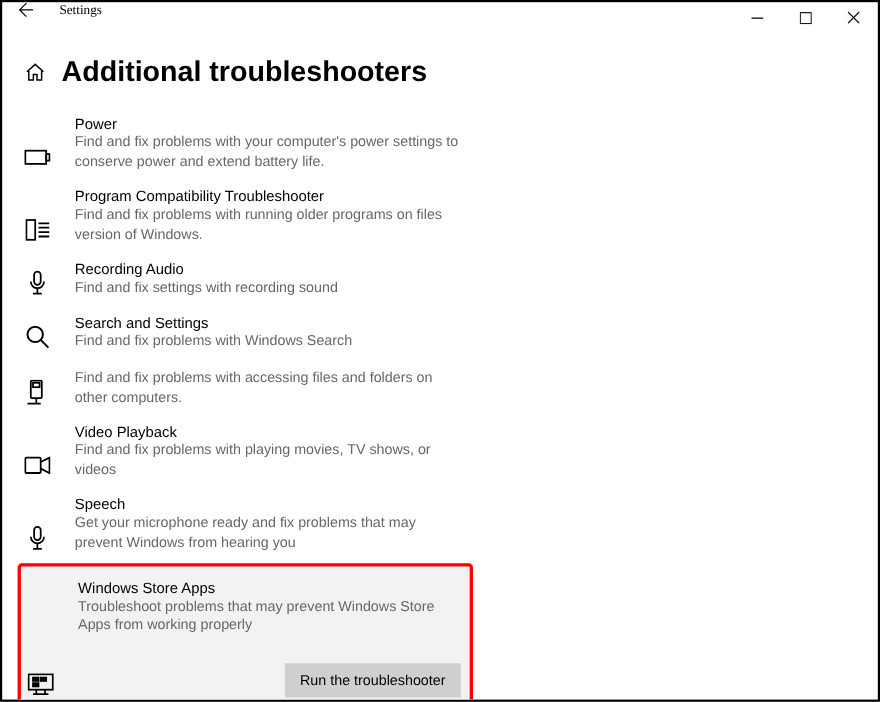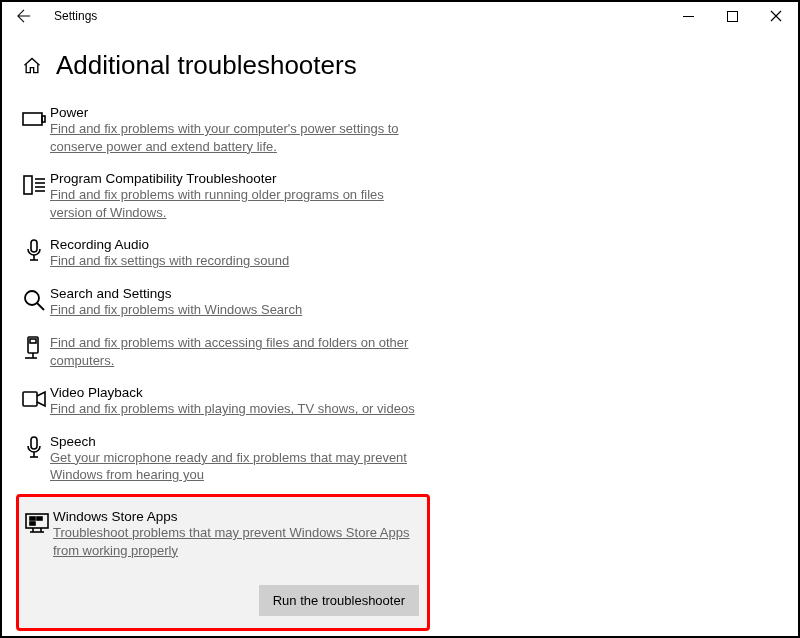--- a/index.html
+++ b/index.html
@@ -11,22 +11,23 @@
     font-family: "Segoe UI", Arial, sans-serif;
     font-size: 13px;
     color: #000;
     border: 2px solid #000;
     position: relative;
     overflow: hidden;
   }
   .titlebar {
     height: 28px;
     display: flex;
-    align-items: center;
+    align-items: flex-start;
     padding: 0 0 0 8px;
+    font-family: Liberation Serif, serif;
   }
   .titlebar .back {
     width: 28px;
     display: flex;
     justify-content: center;
     align-items: center;
   }
   .titlebar .title {
     font-size: 12px;
     padding-left: 16px;
@@ -49,52 +50,51 @@
   }
   .content-header {
     display: flex;
     align-items: center;
     gap: 14px;
     margin-bottom: 18px;
   }
   .home-icon svg { display:block; }
   h1 {
     font-size: 26px;
-    font-weight: 400;
+    font-weight: 700;
     margin: 0;
   }
   .list {
     width: 410px;
   }
   .item {
     display: flex;
-    align-items: flex-start;
+    align-items: flex-end;
     padding: 6px 8px 10px 0;
-    gap: 4px;
+    gap: 22px;
   }
   .item .icon {
     width: 24px;
     height: 24px;
     flex-shrink: 0;
     display: flex;
     justify-content: center;
     align-items: center;
     margin-top: 2px;
   }
   .item .text { flex: 1; }
   .item .label {
     font-size: 13.5px;
     color: #000;
   }
   .item .desc {
     font-size: 13px;
     color: #676767;
     line-height: 1.35;
     padding-right: 6px;
-    text-decoration: underline;
   }
   .item.selected {
     background: #f2f2f2;
     border: 3px solid #ff0000;
     border-radius: 4px;
     width: 414px;
     padding: 12px 8px 12px 6px;
     margin-left: -6px;
   }
   .run-row {

